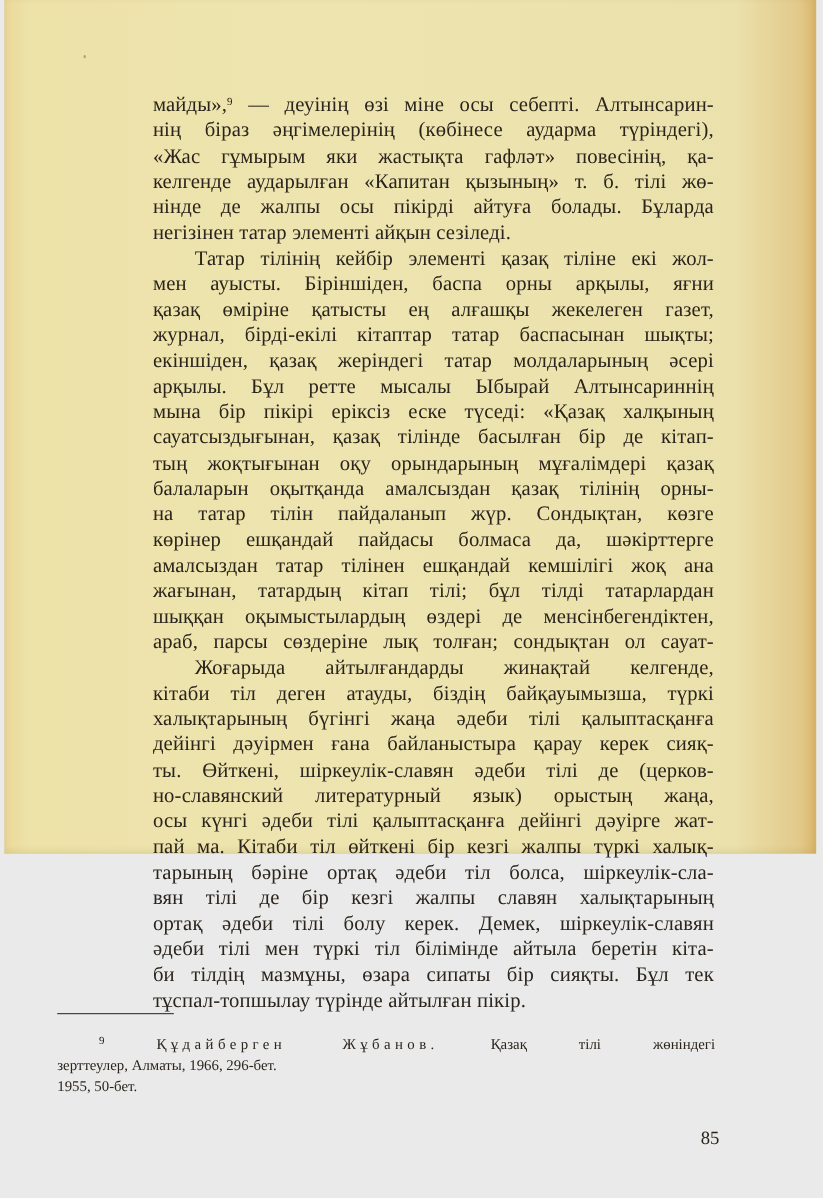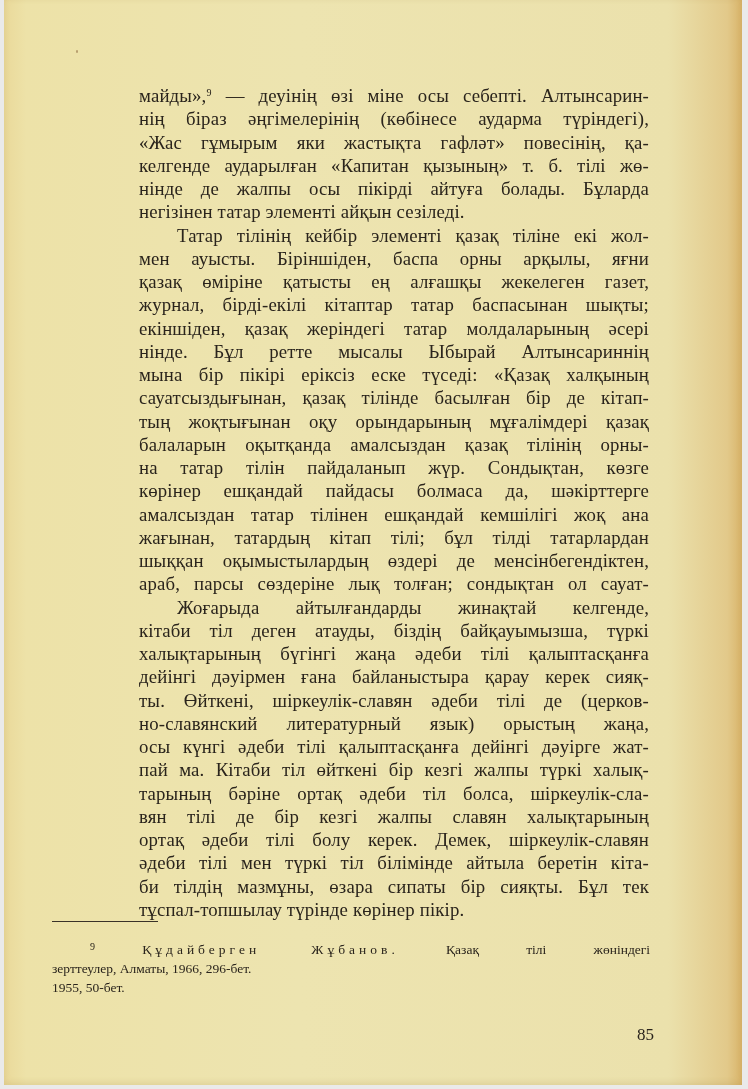--- a/index.html
+++ b/index.html
@@ -8,21 +8,21 @@
       width: 748px;
       height: 1089px;
       overflow: hidden;
       background: #eaeaea;
     }
     .page {
       position: absolute;
       left: 4px;
       top: 0;
       width: 738px;
-      height: 1085px;
+      height: 776px;
       background: linear-gradient(90deg, #ead99a 0%, #ede2a8 3%, #ede4b0 40%, #ebe1ac 90%, #e2c98a 98%, #d9b46a 100%);
       box-shadow: inset 0 -2px 6px rgba(160,130,60,0.2);
     }
     .text-block {
       position: absolute;
       left: 135px;
       top: 84px;
       width: 510px;
       font-family: "Liberation Serif", "DejaVu Serif", serif;
       font-size: 18.8px;
@@ -105,21 +105,21 @@
       <span class="line"><span>нің біраз әңгімелерінің (көбінесе  аударма  түріндегі),</span></span>
       <span class="line"><span>«Жас гұмырым яки жастықта гафләт» повесінің,  қа-</span></span>
       <span class="line"><span>келгенде аударылған «Капитан қызының» т. б. тілі жө-</span></span>
       <span class="line"><span>нінде де жалпы осы пікірді айтуға  болады.  Бұларда</span></span>
       <span class="line last"><span>негізінен татар элементі айқын сезіледі.</span></span>
       <span class="line indent"><span>Татар тілінің кейбір элементі қазақ тіліне екі жол-</span></span>
       <span class="line"><span>мен ауысты. Біріншіден,  баспа орны  арқылы,  яғни</span></span>
       <span class="line"><span>қазақ өміріне қатысты ең алғашқы жекелеген газет,</span></span>
       <span class="line"><span>журнал, бірді-екілі кітаптар татар баспасынан шықты;</span></span>
       <span class="line"><span>екіншіден, қазақ жеріндегі татар молдаларының әсері</span></span>
-      <span class="line"><span>нінде. Бұл ретте мысалы  Ыбырай Алтынсариннің</span></span>
+      <span class="line"><span>арқылы. Бұл ретте мысалы  Ыбырай Алтынсариннің</span></span>
       <span class="line"><span>мына бір пікірі еріксіз еске түседі: «Қазақ халқының</span></span>
       <span class="line"><span>сауатсыздығынан, қазақ тілінде басылған бір де кітап-</span></span>
       <span class="line"><span>тың жоқтығынан оқу орындарының мұғалімдері қазақ</span></span>
       <span class="line"><span>балаларын оқытқанда амалсыздан қазақ тілінің орны-</span></span>
       <span class="line"><span>на татар тілін пайдаланып  жүр.  Сондықтан,  көзге</span></span>
       <span class="line"><span>көрінер ешқандай пайдасы болмаса  да,  шәкірттерге</span></span>
       <span class="line"><span>амалсыздан татар тілінен ешқандай кемшілігі жоқ ана</span></span>
       <span class="line"><span>жағынан, татардың кітап тілі; бұл тілді татарлардан</span></span>
       <span class="line"><span>шыққан оқымыстылардың өздері де менсінбегендіктен,</span></span>
       <span class="line"><span>араб, парсы сөздеріне лық толған; сондықтан ол сауат-</span></span>
@@ -129,21 +129,21 @@
       <span class="line"><span>дейінгі дәуірмен ғана байланыстыра қарау керек сияқ-</span></span>
       <span class="line"><span>ты. Өйткені, шіркеулік-славян әдеби  тілі де  (церков-</span></span>
       <span class="line"><span>но-славянский  литературный язык)  орыстың  жаңа,</span></span>
       <span class="line"><span>осы күнгі әдеби тілі қалыптасқанға дейінгі дәуірге жат-</span></span>
       <span class="line"><span>пай ма. Кітаби тіл өйткені бір кезгі жалпы түркі халық-</span></span>
       <span class="line"><span>тарының бәріне ортақ әдеби тіл болса, шіркеулік-сла-</span></span>
       <span class="line"><span>вян тілі де бір кезгі жалпы  славян  халықтарының</span></span>
       <span class="line"><span>ортақ әдеби тілі болу керек. Демек,  шіркеулік-славян</span></span>
       <span class="line"><span>әдеби тілі мен түркі тіл білімінде айтыла беретін кіта-</span></span>
       <span class="line"><span>би тілдің мазмұны, өзара сипаты бір сияқты. Бұл тек</span></span>
-      <span class="line last"><span>тұспал-топшылау түрінде көрінер пікір.</span></span>
+      <span class="line last"><span>тұспал-топшылау түрінде айтылған пікір.</span></span>
     </div>
 
   <div class="footnote-rule"></div>
 
   <div class="footnotes">
     <div>
       <span class="fn-line indent"><sup>9</sup> <span class="spaced">Құдайберген  Жұбанов.</span> <span>Қазақ  тілі  жөніндегі</span></span>
       <span class="fn-line last">зерттеулер, Алматы, 1966, 296-бет.</span>
     </div>
     <div>

